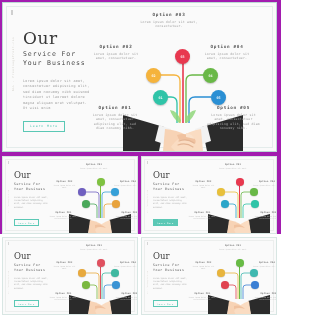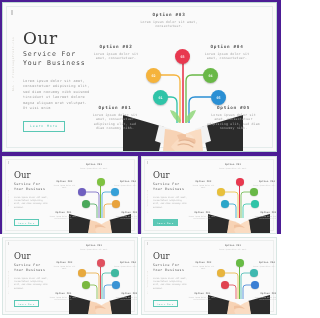--- a/index.html
+++ b/index.html
@@ -2,21 +2,21 @@
 <html><head>
 <meta charset="utf-8">
 <style>
   html,body{margin:0;padding:0;}
   body{
     width:281px;height:318px;
     background:#ffffff;
     font-family:"DejaVu Sans Mono", monospace;
     overflow:hidden;
   }
-  .page{position:relative;width:281px;height:234px;background:#4c1d95;}
+  .page{position:relative;width:281px;height:234px;background:#a21caf;}
 
   
   .hero{
     position:absolute;left:2px;top:2px;width:275px;height:150px;
     background:#fafafa;
     border:1px solid #bcd9d4;
     box-sizing:border-box;
     overflow:hidden;
   }
   .hero-inner{position:absolute;inset:3px;border:1px solid #e4eceb;box-sizing:border-box;}

